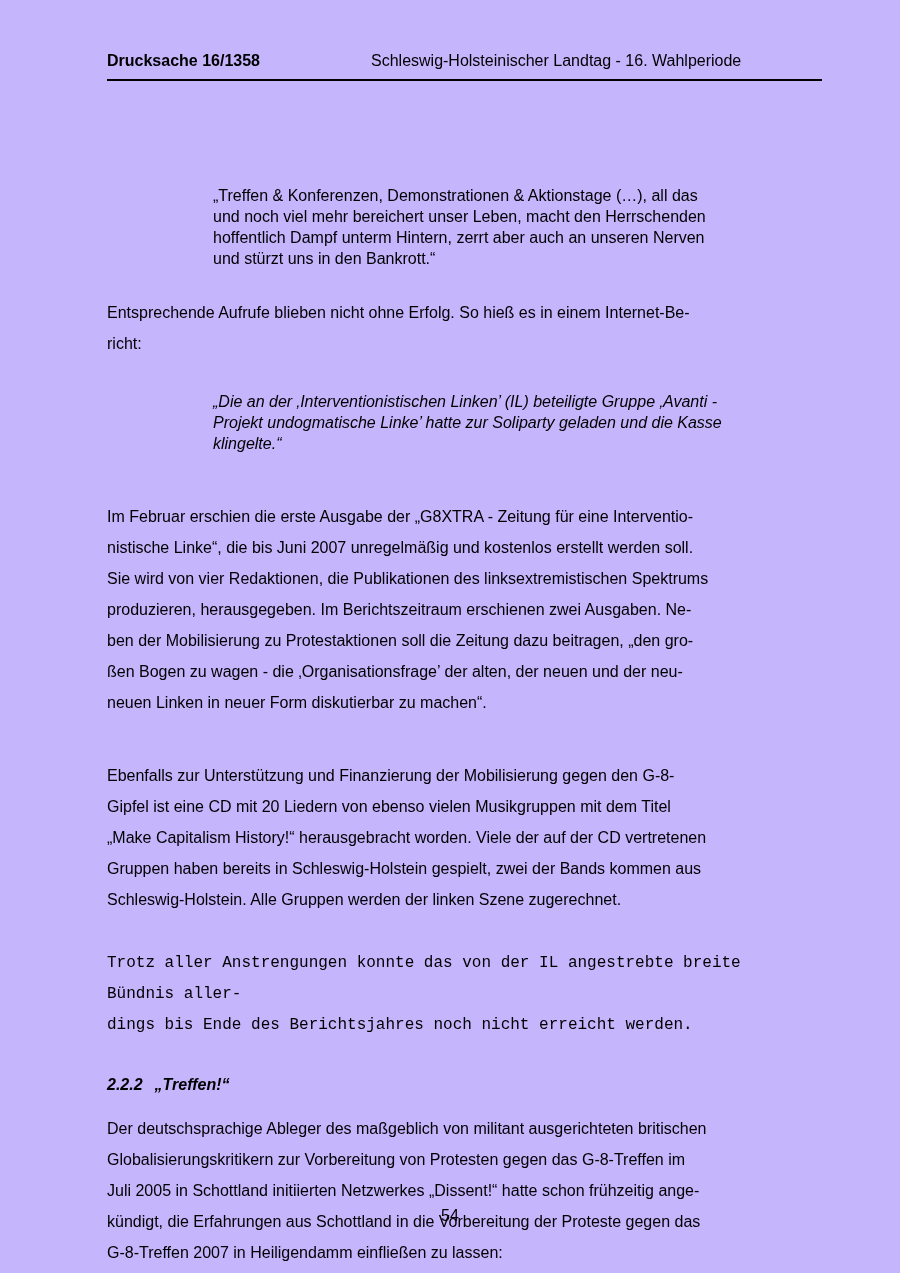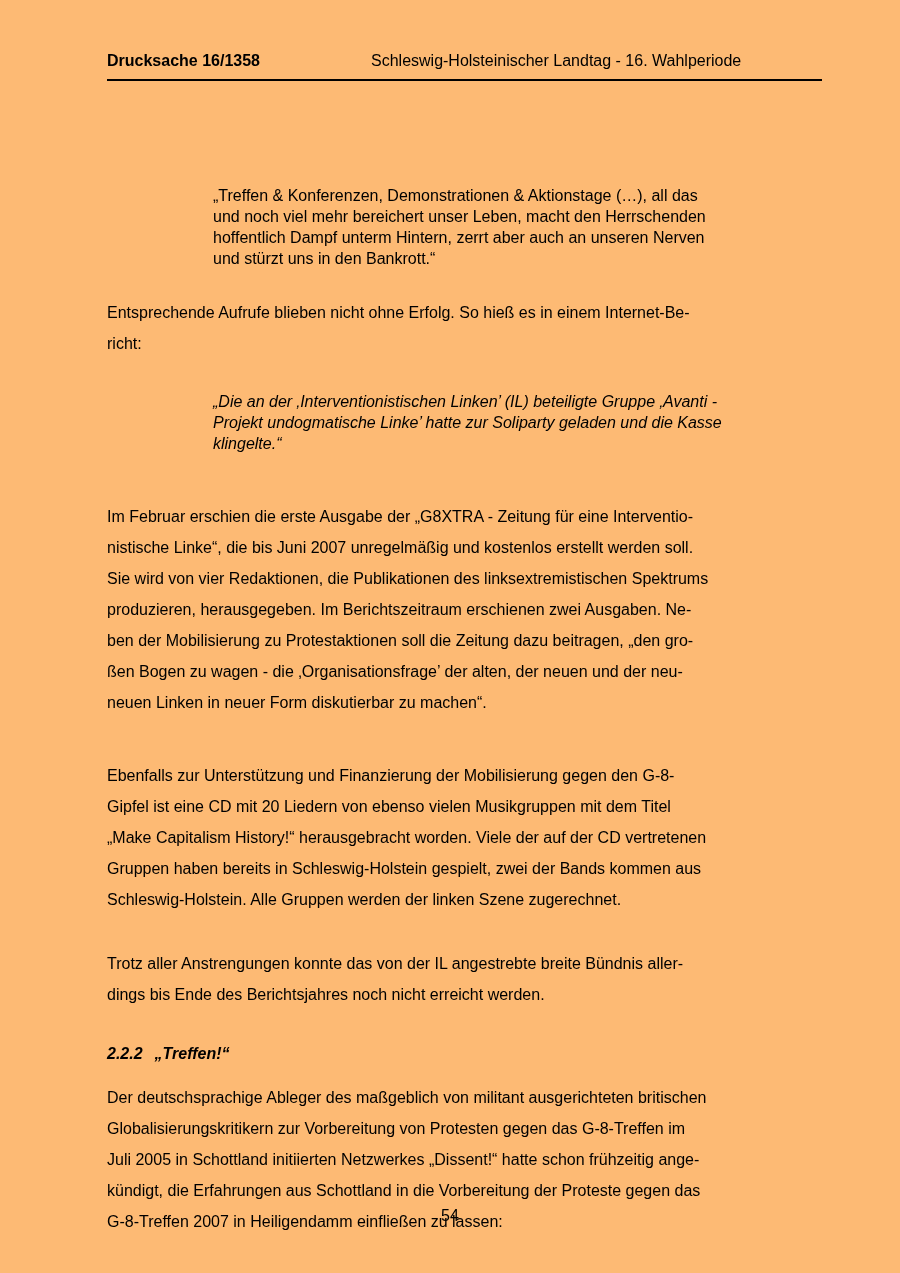--- a/index.html
+++ b/index.html
@@ -5,21 +5,21 @@
   html, body {
     margin: 0;
     padding: 0;
     background: #ffffff;
   }
   .page {
     position: relative;
     width: 900px;
     height: 1273px;
     margin: 0 auto;
-    background: #fdba74;
+    background: #c4b5fd;
     box-sizing: border-box;
     padding: 52px 78px 0 107px;
     font-family: "Liberation Sans", "DejaVu Sans", sans-serif;
     font-size: 16px;
     color: #000000;
     overflow: hidden;
   }
   .header {
     display: flex;
     align-items: baseline;
@@ -44,21 +44,21 @@
   .bq2 { margin-top: 32px; font-style: italic; }
   .para {
     width: 690px;
     line-height: 31px;
     white-space: pre-line;
     margin: 0;
   }
   .p1 { margin-top: 28px; }
   .p2 { margin-top: 47px; }
   .p3 { margin-top: 42px; }
-  .p4 { margin-top: 33px; }
+  .p4 { margin-top: 33px; font-family: Liberation Mono, monospace; }
   .p5 { margin-top: 18px; }
   .section-heading {
     margin: 34px 0 0 0;
     font-size: 16px;
     font-weight: bold;
     font-style: italic;
     display: flex;
     gap: 12px;
     line-height: 20px;
     text-align: center;

